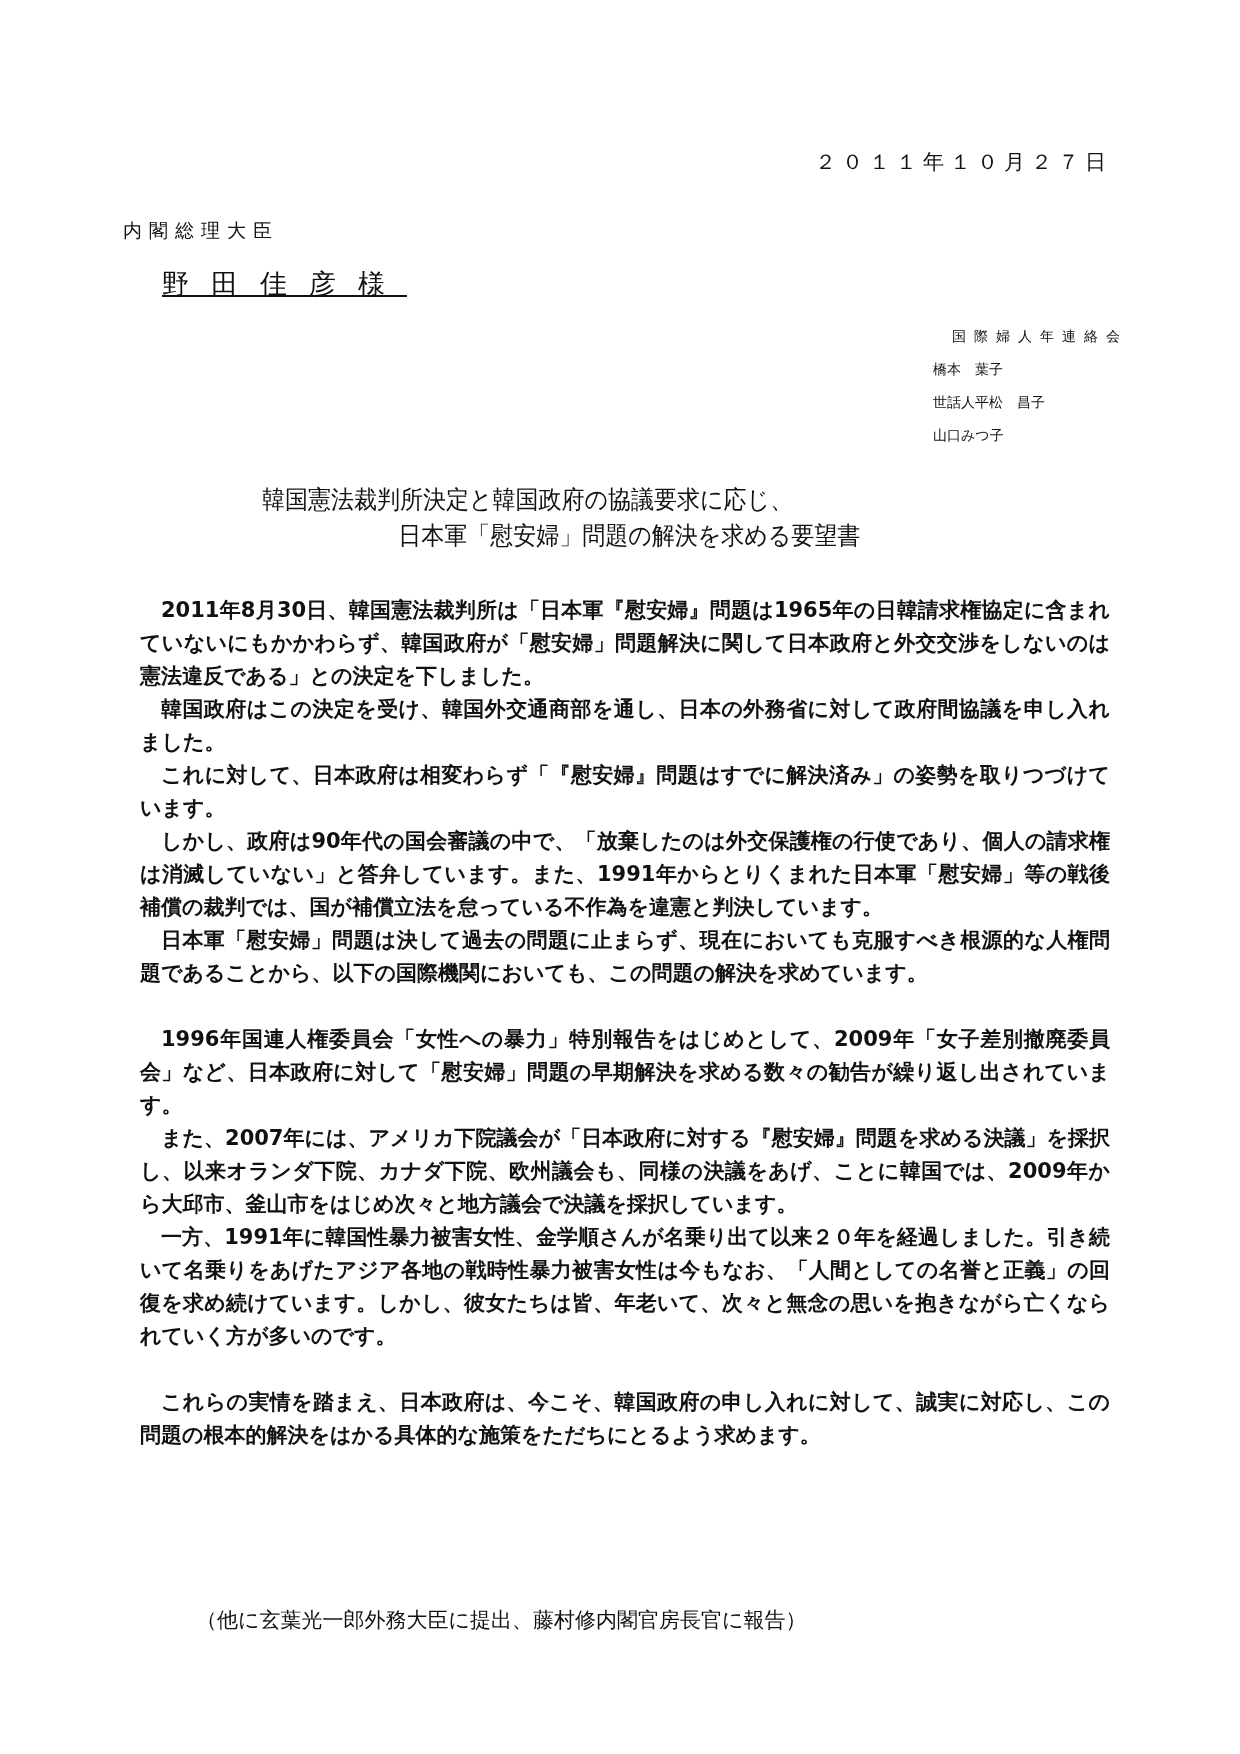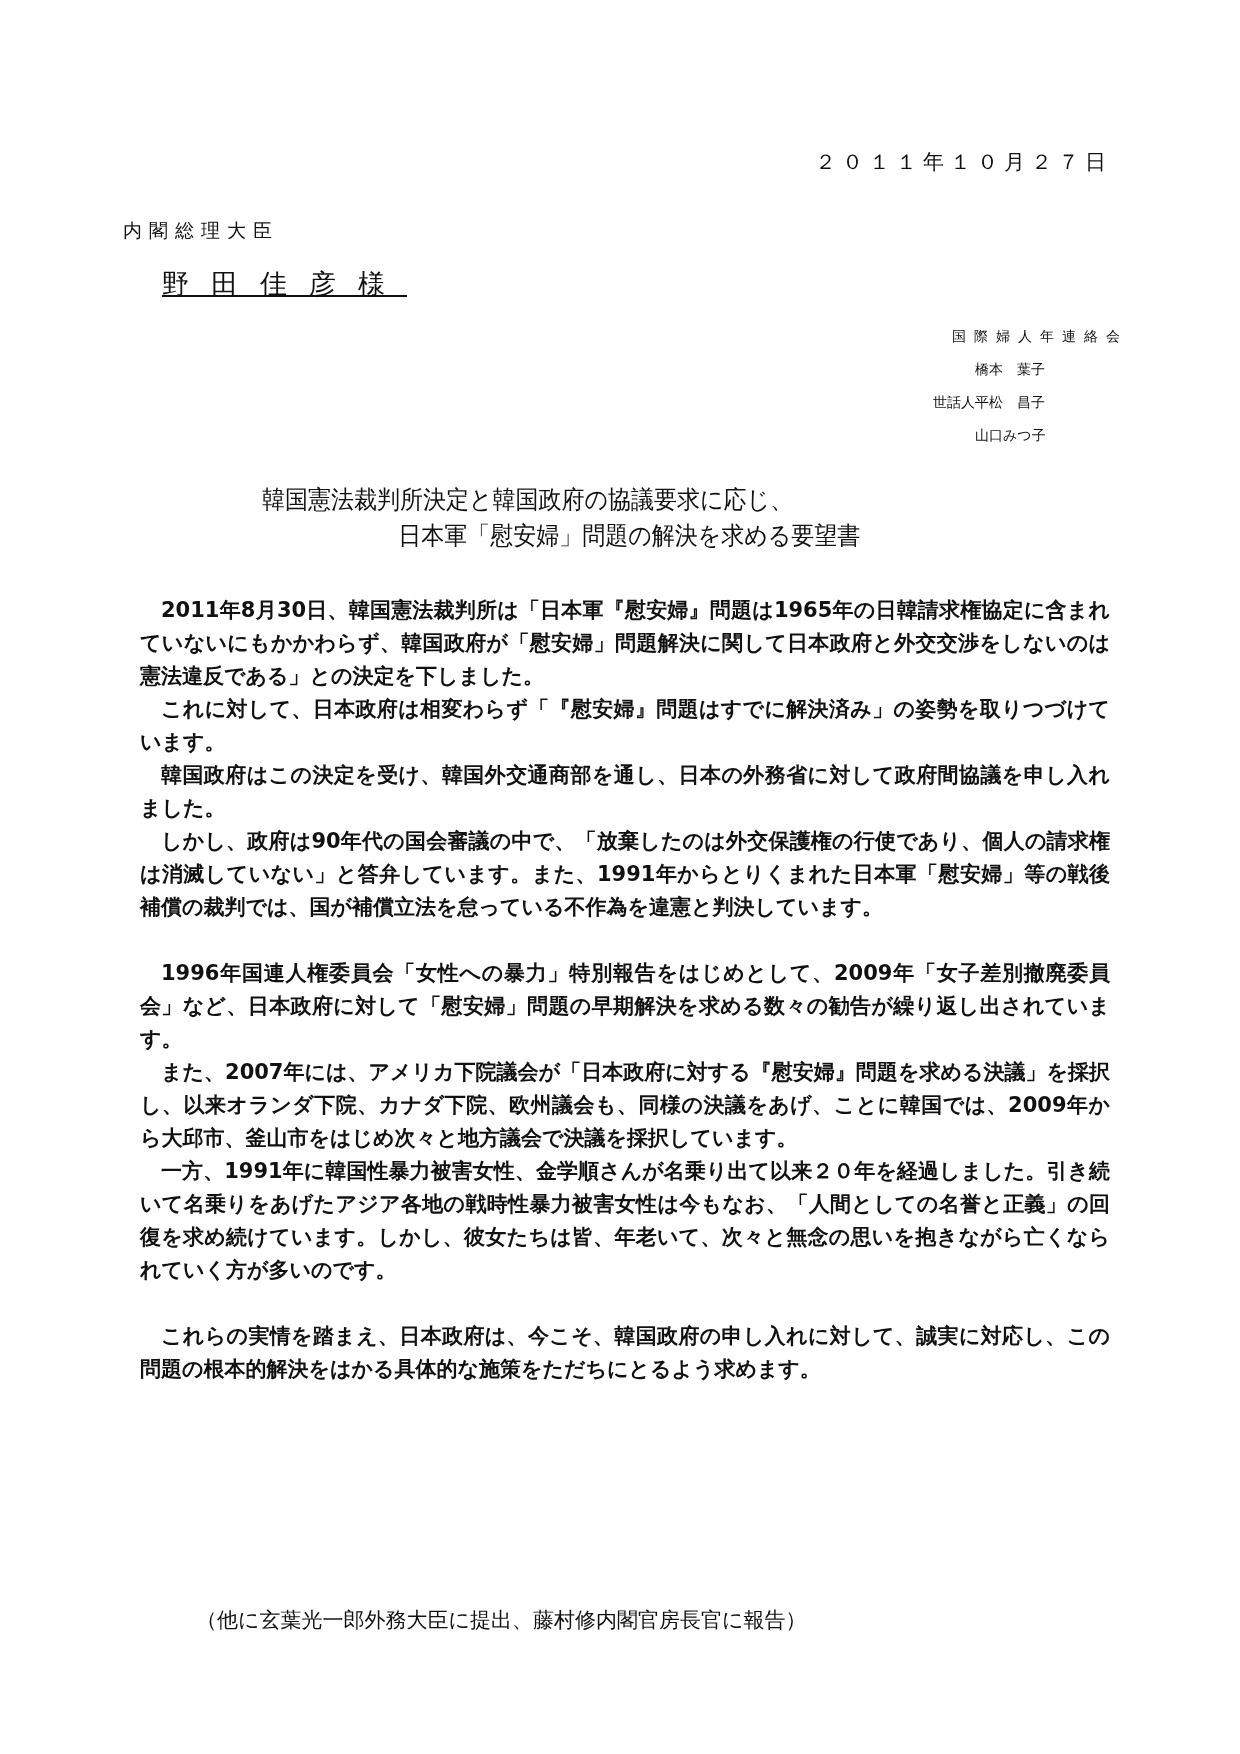--- a/index.html
+++ b/index.html
@@ -50,21 +50,20 @@
       text-align: right;
       font-size: 14px;
       line-height: 33px;
     }
     .sender-org {
       letter-spacing: 8px;
       margin-right: -8px;
     }
     .sender-row {
       display: flex;
-      justify-content: flex-end;
       font-family: Liberation Serif, serif;
     }
     .sender-role {
     }
     .sender-name {
       width: 145px;
       text-align: left;
     }
     .title {
       position: absolute;
@@ -129,23 +128,24 @@
     </div>
   </div>
 
   <div class="title">
     <div>韓国憲法裁判所決定と韓国政府の協議要求に応じ、</div>
     <div class="title-line2">日本軍「慰安婦」問題の解決を求める要望書</div>
   </div>
 
   <div class="body-text">
     <p>2011年8月30日、韓国憲法裁判所は「日本軍『慰安婦』問題は1965年の日韓請求権協定に含まれていないにもかかわらず、韓国政府が「慰安婦」問題解決に関して日本政府と外交交渉をしないのは憲法違反である」との決定を下しました。</p>
+    <p>韓国政府はこの決定を受け、韓国外交通商部を通し、日本の外務省に対して政府間協議を申し入れました。</p>
     <p>これに対して、日本政府は相変わらず「『慰安婦』問題はすでに解決済み」の姿勢を取りつづけています。</p>
-    <p>韓国政府はこの決定を受け、韓国外交通商部を通し、日本の外務省に対して政府間協議を申し入れました。</p>
     <p>しかし、政府は90年代の国会審議の中で、「放棄したのは外交保護権の行使であり、個人の請求権は消滅していない」と答弁しています。また、1991年からとりくまれた日本軍「慰安婦」等の戦後補償の裁判では、国が補償立法を怠っている不作為を違憲と判決しています。</p>
+    <p>日本軍「慰安婦」問題は決して過去の問題に止まらず、現在においても克服すべき根源的な人権問題であることから、以下の国際機関においても、この問題の解決を求めています。</p>
     <div class="gap"></div>
     <p>1996年国連人権委員会「女性への暴力」特別報告をはじめとして、2009年「女子差別撤廃委員会」など、日本政府に対して「慰安婦」問題の早期解決を求める数々の勧告が繰り返し出されています。</p>
     <p>また、2007年には、アメリカ下院議会が「日本政府に対する『慰安婦』問題を求める決議」を採択し、以来オランダ下院、カナダ下院、欧州議会も、同様の決議をあげ、ことに韓国では、2009年から大邱市、釜山市をはじめ次々と地方議会で決議を採択しています。</p>
     <p>一方、1991年に韓国性暴力被害女性、金学順さんが名乗り出て以来２０年を経過しました。引き続いて名乗りをあげたアジア各地の戦時性暴力被害女性は今もなお、「人間としての名誉と正義」の回復を求め続けています。しかし、彼女たちは皆、年老いて、次々と無念の思いを抱きながら亡くなられていく方が多いのです。</p>
     <div class="gap"></div>
     <p>これらの実情を踏まえ、日本政府は、今こそ、韓国政府の申し入れに対して、誠実に対応し、この問題の根本的解決をはかる具体的な施策をただちにとるよう求めます。</p>
   </div>
 
   <div class="footnote">（他に玄葉光一郎外務大臣に提出、藤村修内閣官房長官に報告）</div>
 

